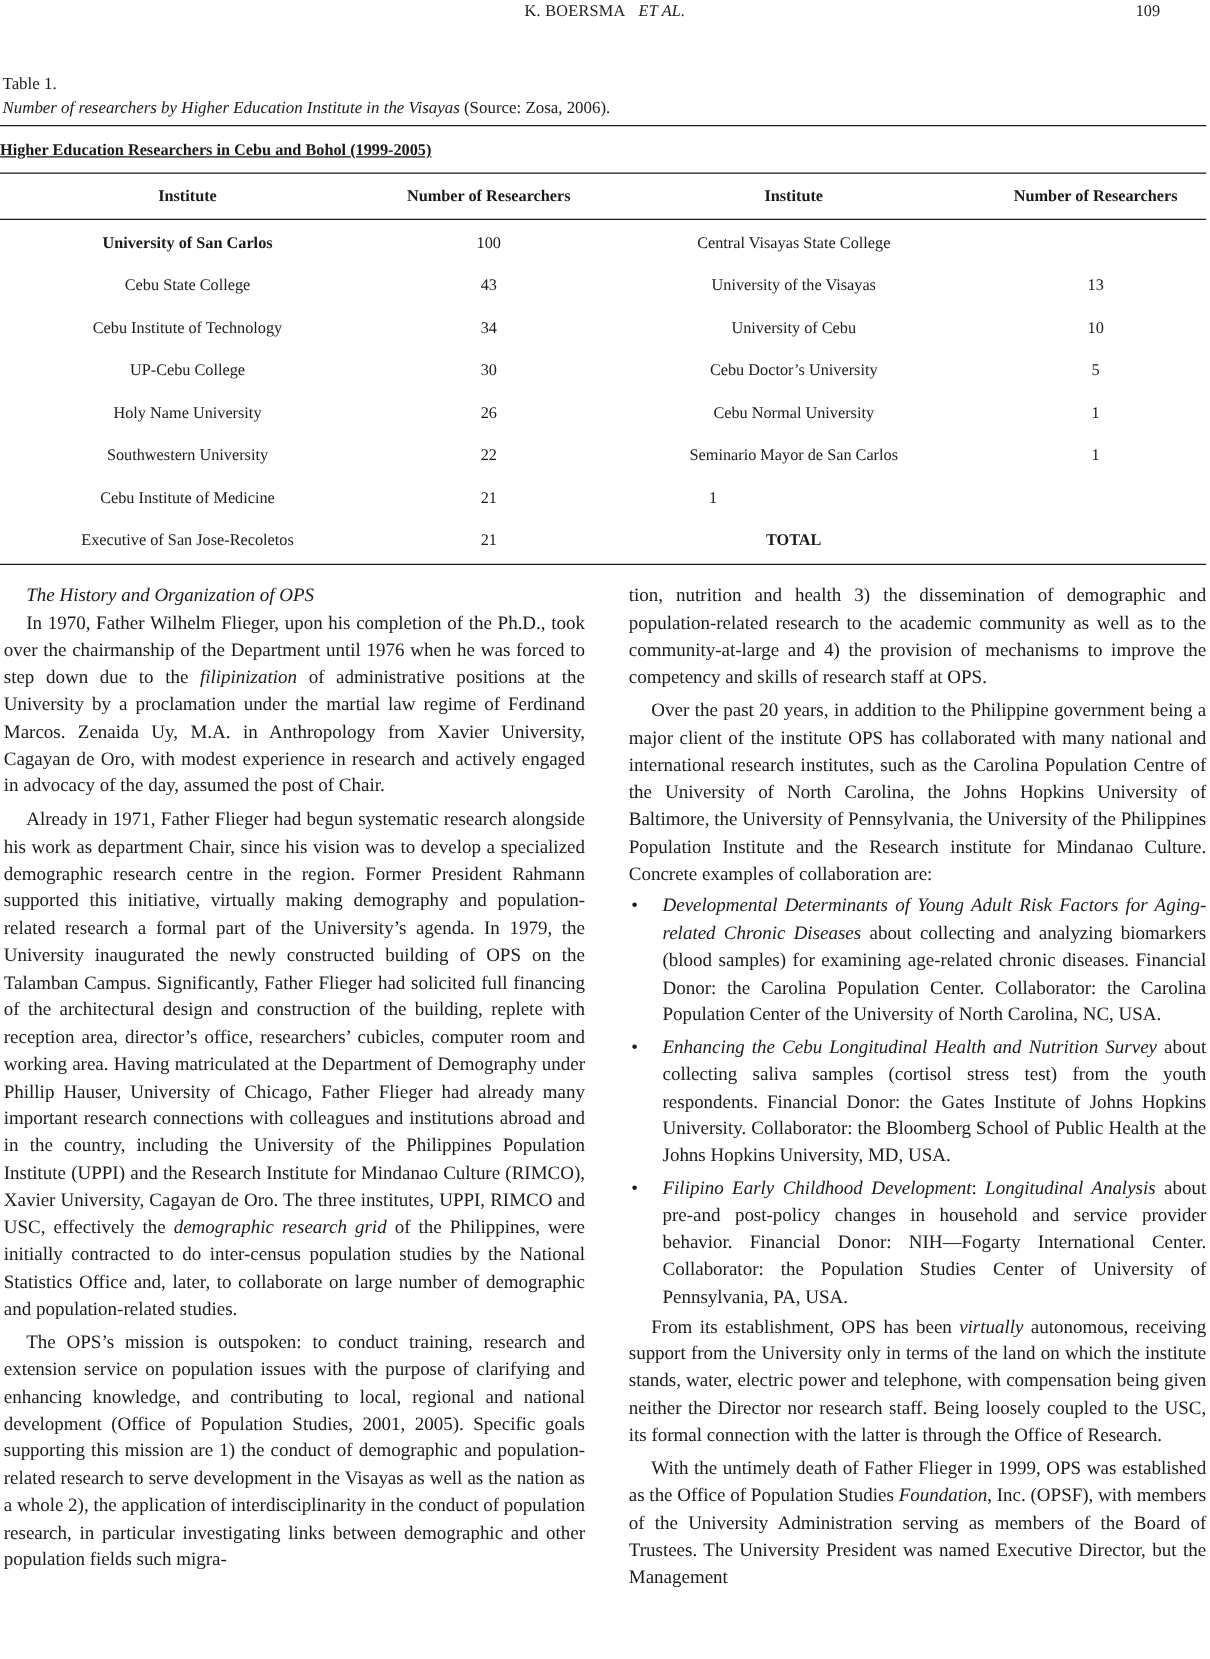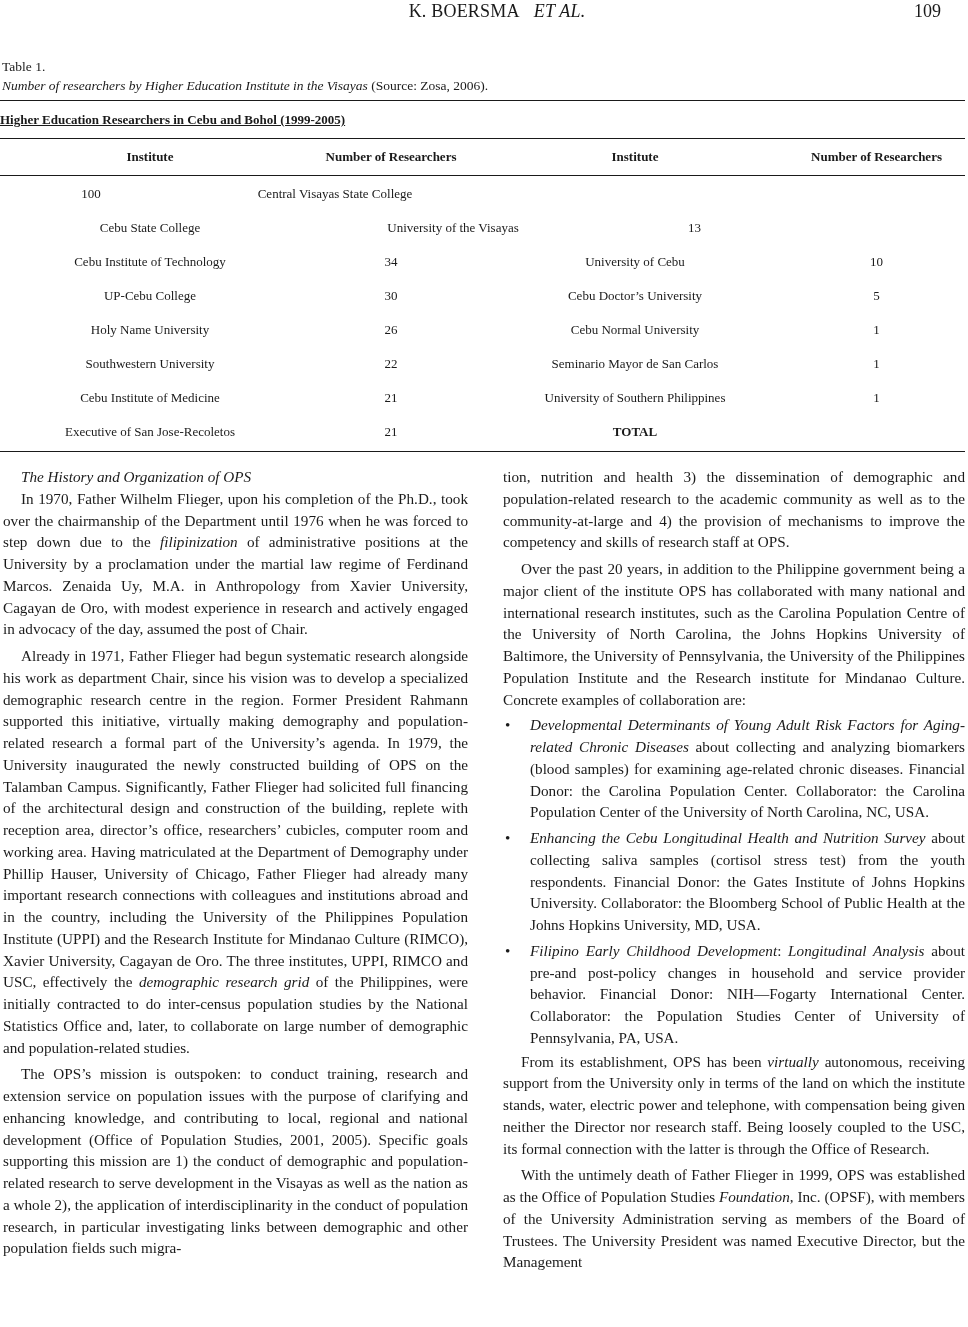--- a/index.html
+++ b/index.html
@@ -2,22 +2,21 @@
 <html><head>
 <meta charset="utf-8">
 <style>
   html, body { margin: 0; padding: 0; background: #ffffff; }
   body {
     width: 968px; height: 1327px; position: relative; overflow: hidden;
     font-family: "Liberation Serif", "DejaVu Serif", serif; color: #1a1a1a;
   }
   .running-head {
     position: absolute; top: 0; left: 0; width: 948px; height: 20px;
-    font-size: 18px;
-    margin-left: 13px;
+    font-size: 13px;
   }
   .running-head .authors { position: absolute; left: 0; width: 968px; top: 1px; text-align: center; letter-spacing: 0.2px; }
   .running-head .authors i { font-style: italic; }
   .running-head .page-num { position: absolute; right: 20px; top: 1px; }
 
   .caption { position: absolute; left: 2px; top: 57px; font-size: 13.5px; line-height: 19px; }
   .caption i { font-style: italic; }
 
   .table-wrap { position: absolute; left: 0; top: 100px; width: 965px; }
   .rule-thick { height: 0; border-top: 1.6px solid #1a1a1a; }
@@ -67,25 +66,27 @@
   <div class="rule-thick"></div>
   <div class="tbl-head">
     <div class="c1">Institute</div>
     <div class="c2">Number of Researchers</div>
     <div class="c3">Institute</div>
     <div class="c4">Number of Researchers</div>
   </div>
   <div class="rule-thick"></div>
   <div class="tbl-body">
     <div class="tbl-row">
+      <div class="c1 bold">University of San Carlos</div>
       <div class="c2">100</div>
       <div class="c3">Central Visayas State College</div>
     </div>
     <div class="tbl-row">
       <div class="c1">Cebu State College</div>
+      <div class="c2">43</div>
       <div class="c3">University of the Visayas</div>
       <div class="c4">13</div>
     </div>
     <div class="tbl-row">
       <div class="c1">Cebu Institute of Technology</div>
       <div class="c2">34</div>
       <div class="c3">University of Cebu</div>
       <div class="c4">10</div>
     </div>
     <div class="tbl-row">
@@ -102,21 +103,20 @@
     </div>
     <div class="tbl-row">
       <div class="c1">Southwestern University</div>
       <div class="c2">22</div>
       <div class="c3">Seminario Mayor de San Carlos</div>
       <div class="c4">1</div>
     </div>
     <div class="tbl-row">
       <div class="c1">Cebu Institute of Medicine</div>
       <div class="c2">21</div>
-      <div class="c3">University of Southern Philippines</div>
       <div class="c4">1</div>
     </div>
     <div class="tbl-row">
       <div class="c1">Executive of San Jose-Recoletos</div>
       <div class="c2">21</div>
       <div class="c3 bold">TOTAL</div>
     </div>
   </div>
   <div class="rule-thick" style="margin-top:2px;"></div>
 </div>

